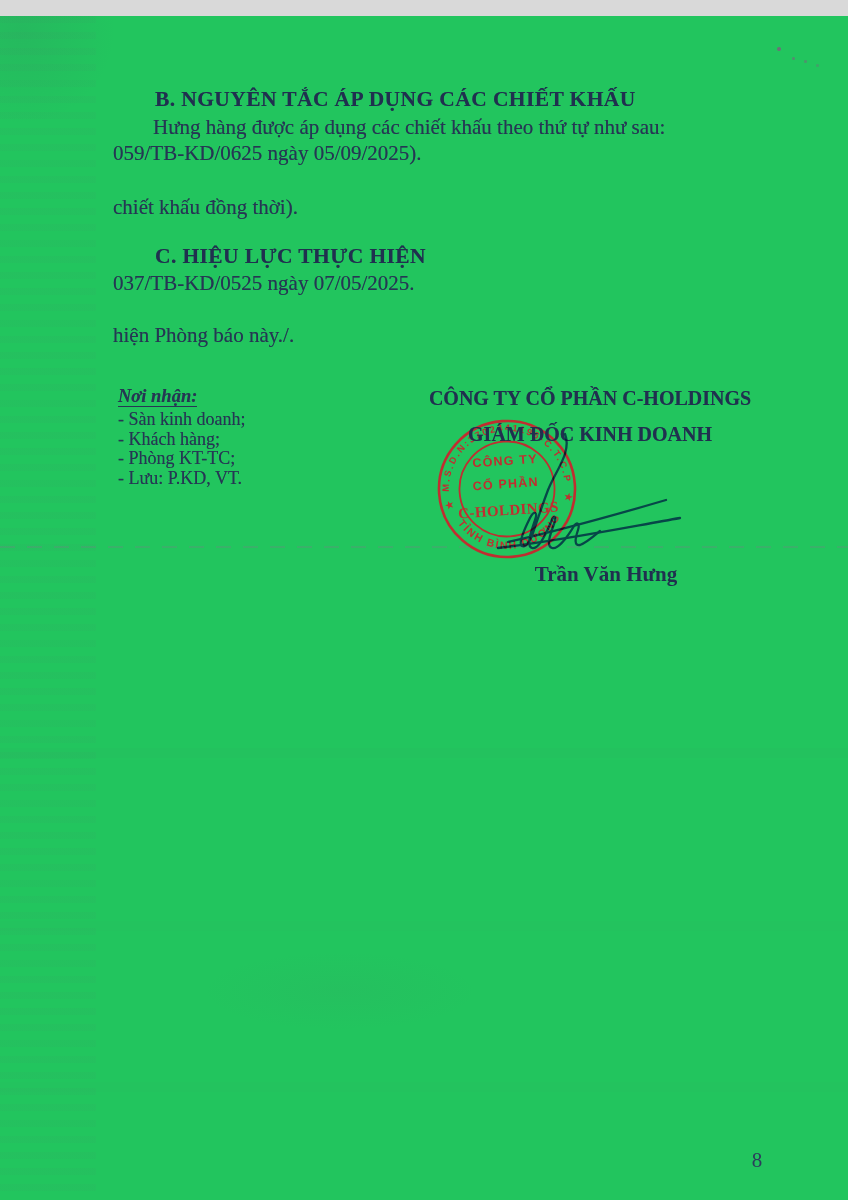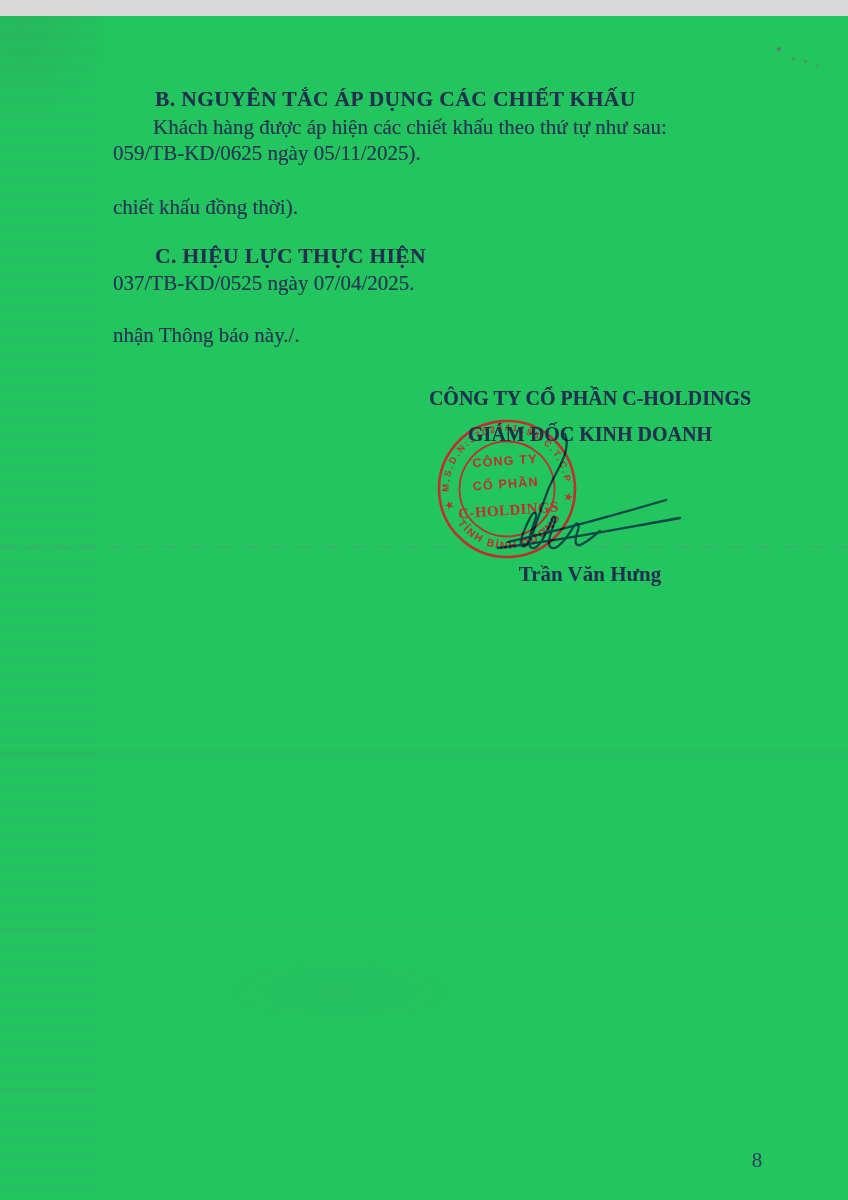--- a/index.html
+++ b/index.html
@@ -40,21 +40,21 @@
   .heading { font-weight:bold; font-size:21.5px; letter-spacing:.4px; color:#20304f; margin-left:42px; }
   .para-line { white-space:nowrap; }
   .jline { white-space:normal; text-align:justify; text-align-last:justify; }
   .indent { text-indent:40px; }
   .abs { position:absolute; }
   .recipients { position:absolute; left:118px; top:371px; font-size:18px; line-height:19.4px; }
   .recip-label { font-weight:bold; font-style:italic; font-size:18.5px;
                  border-bottom:1.6px solid #263654; display:inline-block; margin-bottom:3px; }
   .sig-head { position:absolute; left:428px; top:364px; width:324px; text-align:center;
               font-weight:bold; font-size:20px; line-height:36px; color:#20304f; z-index:3; }
-  .signer { position:absolute; left:428px; top:546px; width:324px; text-align:center;
+  .signer { position:absolute; left:444px; top:546px; width:324px; text-align:center;
             font-weight:bold; font-size:21px; color:#20304f; z-index:5; }
   .page-number { position:absolute; left:742px; top:1132px; width:30px; text-align:center;
                  font-size:21px; color:#2c3c5c; }
   
   .stamp { position:absolute; left:432px; top:398px; width:150px; height:150px;
            transform:rotate(-4deg); z-index:2; opacity:.95; }
   .stamp text { fill:#c9262e; }
   .signature { position:absolute; left:428px; top:402px; width:370px; height:158px;
                z-index:4; mix-blend-mode:multiply; }
   .signature path { stroke:#2d5cc2; stroke-width:2.3; fill:none;
@@ -75,43 +75,50 @@
   <div class="speck" style="left:777px; top:31px; width:4px; height:4px;"></div>
   <div class="speck" style="left:792px; top:41px; width:3px; height:3px; opacity:.7;"></div>
   <div class="speck" style="left:804px; top:44px; width:2.5px; height:2.5px; opacity:.55;"></div>
   <div class="speck" style="left:816px; top:48px; width:2.5px; height:2.5px; opacity:.4;"></div>
 
   <div class="content ink abs" style="top:70px;">
     <div class="heading">B. NGUYÊN TẮC ÁP DỤNG CÁC CHIẾT KHẤU</div>
   </div>
 
   <div class="content ink abs" style="top:98px;">
-    <div class="para-line indent">Khách hàng được áp hiện các chiết khấu theo thứ tự như sau:</div>
+    <div class="para-line indent">Hưng hàng được áp dụng các chiết khấu theo thứ tự như sau:</div>
   </div>
 
   <div class="content ink abs" style="top:124px;">
-    <div class="para-line">059/TB-KD/0625 ngày 05/11/2025).</div>
+    <div class="para-line">059/TB-KD/0625 ngày 05/09/2025).</div>
   </div>
 
   <div class="content ink abs" style="top:178px;">
     <div class="para-line">chiết khấu đồng thời).</div>
   </div>
 
   <div class="content ink abs" style="top:227px;">
     <div class="heading">C. HIỆU LỰC THỰC HIỆN</div>
   </div>
 
   <div class="content ink abs" style="top:254px;">
-    <div class="para-line">037/TB-KD/0525 ngày 07/04/2025.</div>
+    <div class="para-line">037/TB-KD/0525 ngày 07/05/2025.</div>
   </div>
 
   <div class="content ink abs" style="top:306px;">
-    <div class="para-line">nhận Thông báo này./.</div>
+    <div class="para-line">hiện Phòng báo này./.</div>
   </div>
 
+  <div class="recipients ink">
+    <div><span class="recip-label">Nơi nhận:</span></div>
+    <div>- Sàn kinh doanh;</div>
+    <div>- Khách hàng;</div>
+    <div>- Phòng KT-TC;</div>
+    <div>- Lưu: P.KD, VT.</div>
+  </div>
 
   <div class="sig-head ink">
     <div>CÔNG TY CỔ PHẦN C-HOLDINGS</div>
     <div>GIÁM ĐỐC KINH DOANH</div>
   </div>
 
   <svg class="stamp" viewBox="0 0 150 150">
     <circle cx="75" cy="75" r="68" fill="none" stroke="#c9262e" stroke-width="2.6"></circle>
     <circle cx="75" cy="75" r="47.5" fill="none" stroke="#c9262e" stroke-width="1.8"></circle>
     <defs>

